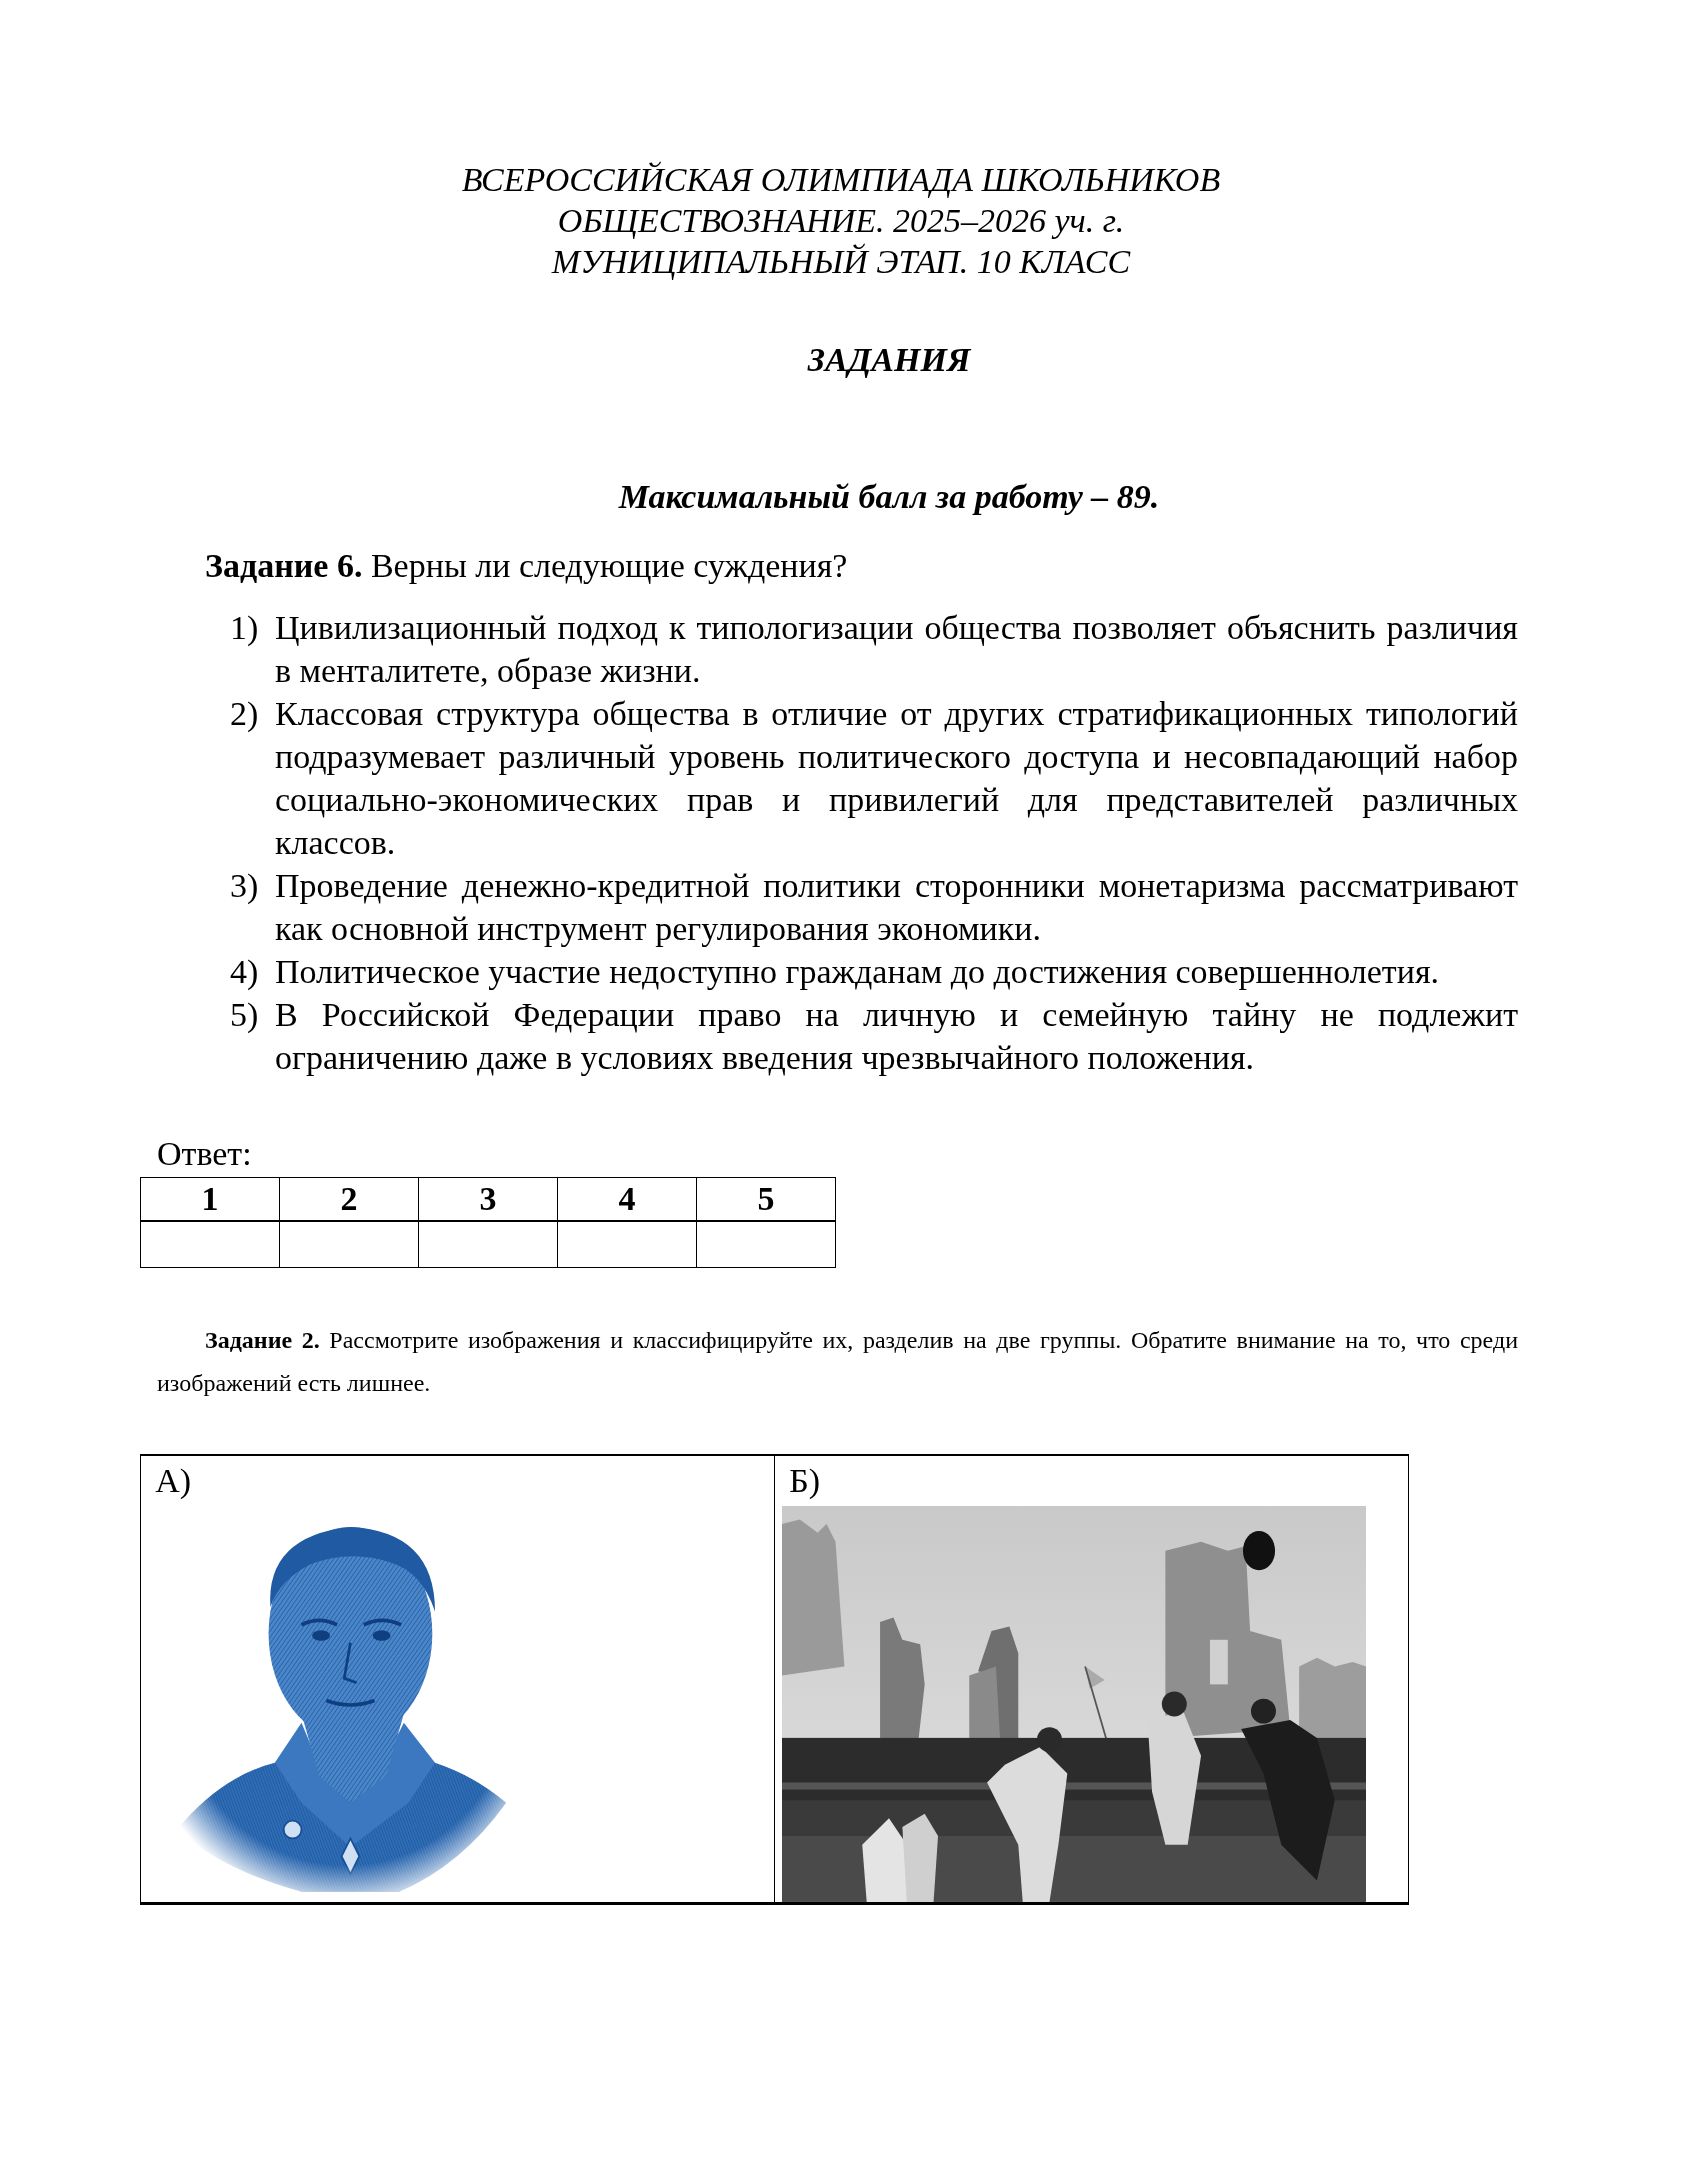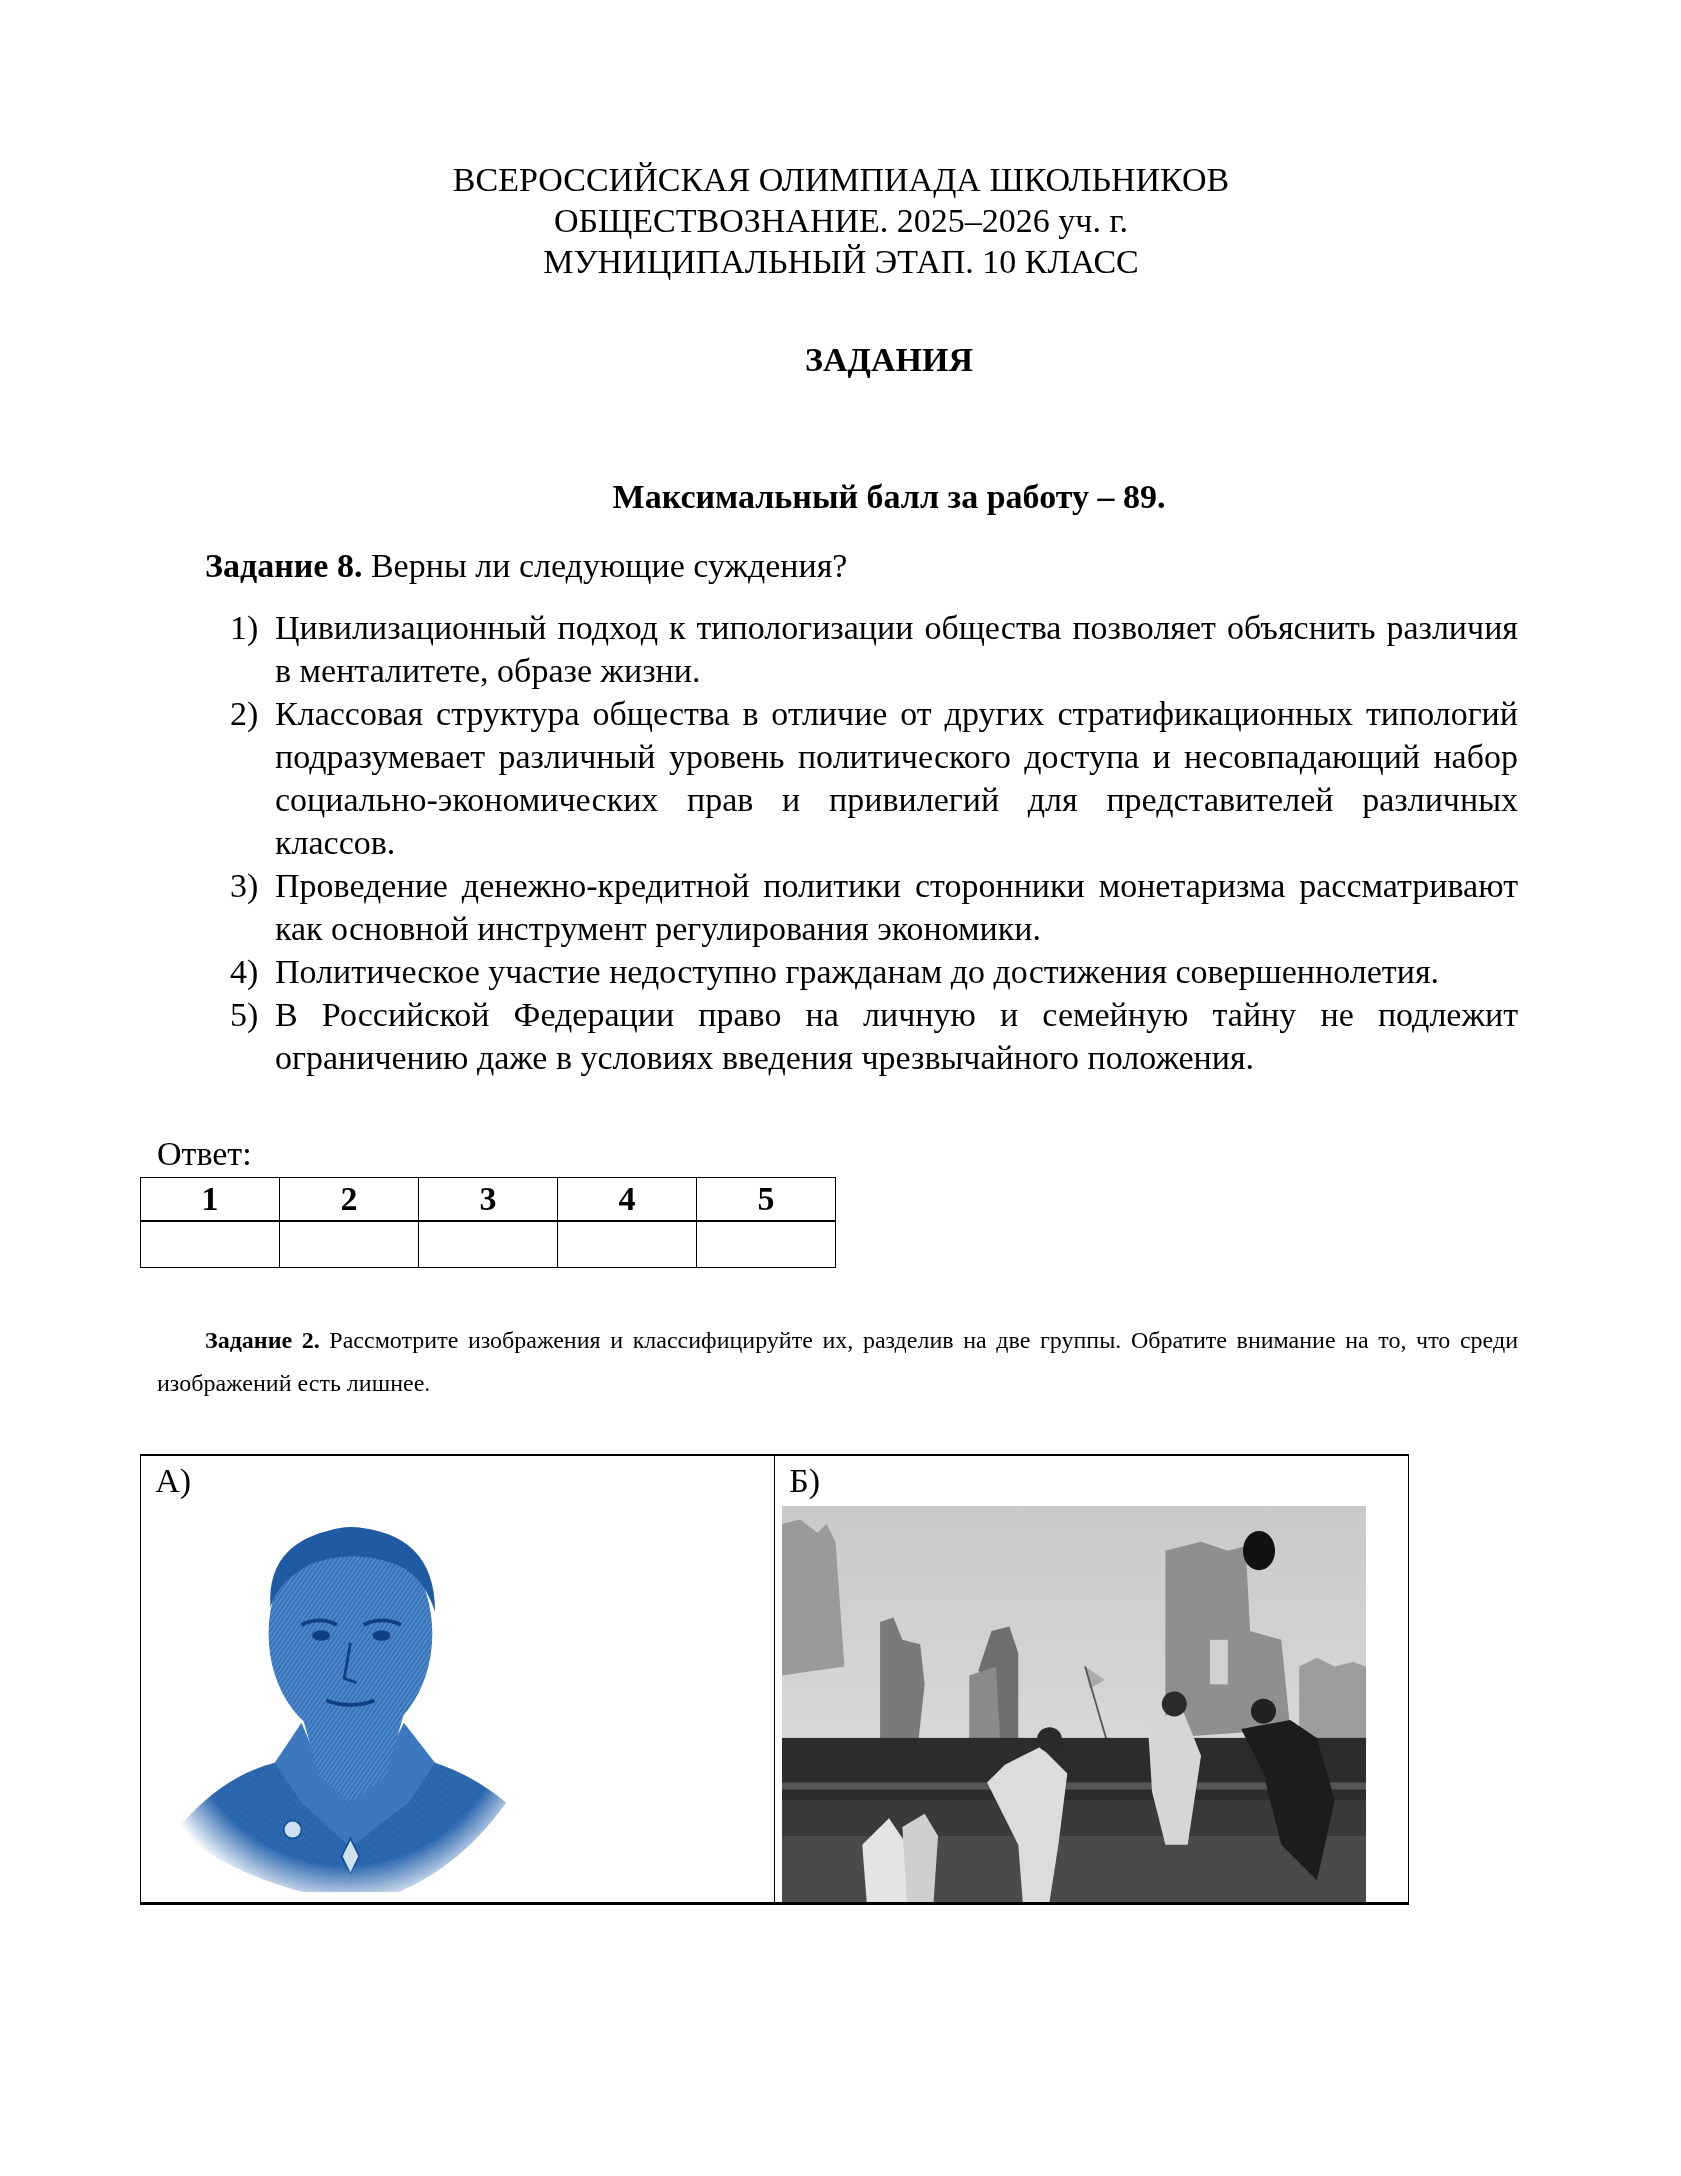--- a/index.html
+++ b/index.html
@@ -1,19 +1,19 @@
 <!DOCTYPE html>
 <html style="font-size:14.3px"><head>
 <meta charset="utf-8">
 <style>
   html, body { margin: 0; padding: 0; background: #ffffff; }
   body { width: 1682px; height: 2176px; position: relative; overflow: hidden;
          font-family: "Liberation Serif", "DejaVu Serif", serif; color: #000; }
   .center-line { position: absolute; left: 0; width: 1682px; text-align: center;
-                 font-size: 34px; line-height: 41px; }
+                 font-size: 34px; line-height: 41px; font-style: italic; }
   .bold { font-weight: bold; padding-left: 48px; }
   .para { position: absolute; left: 157px; width: 1361px; font-size: 34px; line-height: 43px; }
   .items { position: absolute; left: 230px; width: 1288px; font-size: 34px; line-height: 43px; margin: 0; padding: 0; list-style: none; }
   .items li { position: relative; padding-left: 45px; text-align: justify; text-align-last: left; }
   .items li .num { position: absolute; left: 0; top: 0; }
   .answer-label { position: absolute; left: 157px; top: 1133px; font-size: 34px; font-weight: normal; line-height: 41px; }
   table.answer { position: absolute; left: 140px; top: 1177px; border-collapse: collapse; }
   table.answer td { width: 138px; border: 1.8px solid #000; text-align: center; font-size: 34px; font-weight: bold; padding: 0; }
   table.answer tr.head td { height: 42px; border-bottom: 2.7px solid #000; }
   table.answer tr.blank td { height: 45px; }
@@ -30,21 +30,21 @@
 </head>
 <body>
 
 <div class="center-line" style="top:159px;">ВСЕРОССИЙСКАЯ ОЛИМПИАДА ШКОЛЬНИКОВ</div>
 <div class="center-line" style="top:200px;">ОБЩЕСТВОЗНАНИЕ. 2025–2026 уч. г.</div>
 <div class="center-line" style="top:241px;">МУНИЦИПАЛЬНЫЙ ЭТАП. 10 КЛАСС</div>
 <div class="center-line bold" style="top:339px;">ЗАДАНИЯ</div>
 <div class="center-line bold" style="top:476px;">Максимальный балл за работу – 89.</div>
 
 <div class="para" style="top:544px;">
-  <span class="bold">Задание 8.</span><span> Верны ли следующие суждения?</span>
+  <span class="bold">Задание 6.</span><span> Верны ли следующие суждения?</span>
 </div>
 
 <ul class="items" style="top:606px;">
   <li><span class="num">1)</span><span>Цивилизационный подход к типологизации общества позволяет объяснить различия в менталитете, образе жизни.</span></li>
   <li><span class="num">2)</span><span>Классовая структура общества в отличие от других стратификационных типологий подразумевает различный уровень политического доступа и несовпадающий набор социально-экономических прав и привилегий для представителей различных классов.</span></li>
   <li><span class="num">3)</span><span>Проведение денежно-кредитной политики сторонники монетаризма рассматривают как основной инструмент регулирования экономики.</span></li>
   <li><span class="num">4)</span><span>Политическое участие недоступно гражданам до достижения совершеннолетия.</span></li>
   <li><span class="num">5)</span><span>В Российской Федерации право на личную и семейную тайну не подлежит ограничению даже в условиях введения чрезвычайного положения.</span></li>
 </ul>
 

